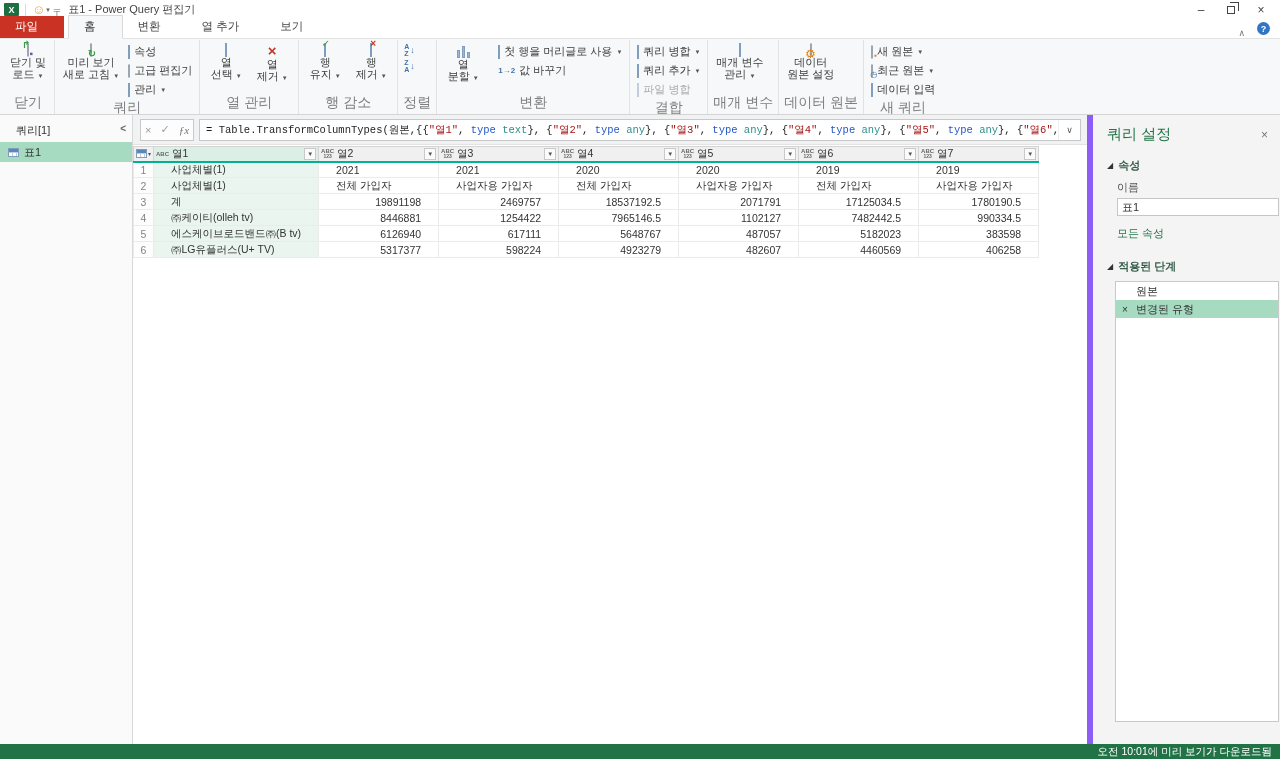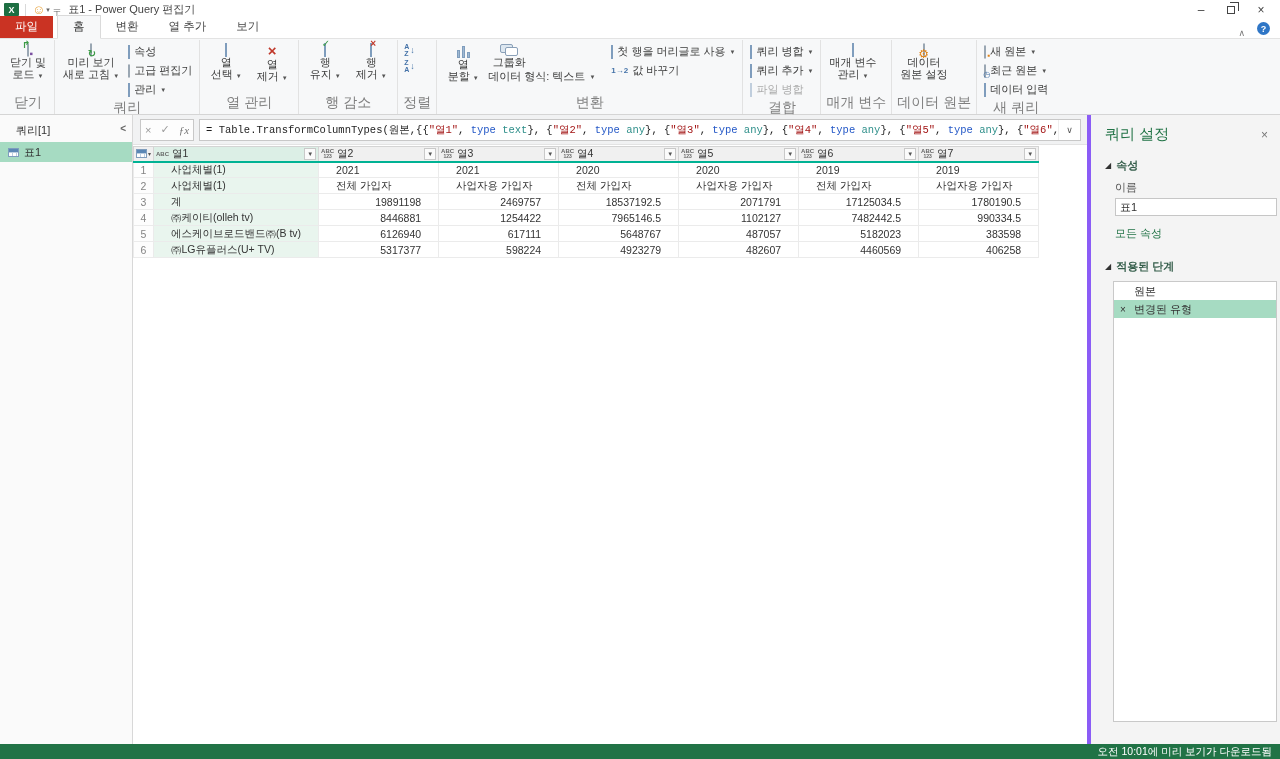--- a/index.html
+++ b/index.html
@@ -14,21 +14,21 @@
   .tb-caret { font-size:7px; color:#666; margin:0 4px 0 1px; }
   .tb-qat { font-size:9px; color:#666; margin-right:8px; }
   .tb-title { color:#444; font-size:11px; }
   .tb-spacer { flex:1; }
   .winbtn { width:30px; height:16px; display:flex; align-items:center; justify-content:center; color:#444; font-size:12px; }
   .restore-glyph { width:8px; height:8px; border:1px solid #444; position:relative; }
   .restore-glyph::before { content:""; position:absolute; left:2px; bottom:2px; width:8px; height:8px; border:1px solid #444; border-bottom:none; border-left:none; background:transparent; }
 
   
   .tabrow { height:21px; background:#fff; display:flex; align-items:flex-end; padding-left:0; flex:0 0 auto; border-bottom:1px solid #e3e3e3; }
-  .tab { padding:3px 15px 4px 15px; font-size:11.5px; color:#444; }
+  .tab { padding:3px 26px 4px 15px; font-size:11.5px; color:#444; }
   .tab.file { background:#ca3323; color:#fff; margin-right:4px; }
   .tab.active { background:#f7f8f9; border:1px solid #dadada; border-bottom:1px solid #f7f8f9; margin-bottom:-1px; color:#333; }
   .tab-spacer { flex:1; }
   .tab-chevron { color:#777; font-size:9px; padding:0 12px; }
   .help-circle { width:13px; height:13px; border-radius:50%; background:#2f76c6; color:#fff; font-size:9px; font-weight:bold; display:flex; align-items:center; justify-content:center; margin:0 10px 3px 0; }
 
   
   .ribbon { height:76px; background:#f7f8f9; display:flex; align-items:stretch; padding:1px 2px 0 2px; flex:0 0 auto; border-bottom:1px solid #d5d5d5; }
   .rgroup { display:flex; flex-direction:column; border-right:1px solid #e2e2e2; padding:2px 3px 0 3px; }
   .rgroup-body { flex:1; display:flex; align-items:flex-start; }
@@ -89,21 +89,21 @@
   .type-ic { color:#666; font-weight:bold; font-size:6px; line-height:6px; display:flex; flex-direction:column; align-items:center; }
   .type-ic .l2 { font-size:5px; line-height:5px; }
   .hname { flex:1; color:#333; font-size:10.5px; text-align:left; }
   .filterbtn { width:12px; height:12px; border:1px solid #c9c9c9; background:#fbfbfb; color:#555; font-size:6px; display:flex; align-items:center; justify-content:center; }
   .corner-ic { display:flex; align-items:center; gap:1px; justify-content:center; }
   .pq-table td { border:1px solid #ebebeb; height:16px; padding:0 17px; font-size:10.5px; color:#333; background:#fff; }
   .pq-table td.rownum { color:#848484; text-align:center; padding:0 1px; background:#fdfdfd; }
   .pq-table td.colsel { background:#e9f5ee; }
   .pq-table td.num { text-align:right; }
 
-  .settings-panel { width:193px; background:#f4f4f4; border-left:4px solid #8b5cf6; display:flex; flex-direction:column; padding:10px 12px 12px 14px; }
+  .settings-panel { width:193px; background:#f4f4f4; border-left:6px solid #8b5cf6; display:flex; flex-direction:column; padding:10px 12px 12px 14px; }
   .sp-titlerow { display:flex; align-items:center; margin-bottom:14px; }
   .sp-title { flex:1; font-size:15px; color:#217346; }
   .sp-close { color:#777; font-size:12px; }
   .sp-section { display:flex; align-items:center; gap:5px; font-weight:bold; color:#355e4b; margin-bottom:7px; }
   .sp-tri { font-size:8px; color:#333; }
   .sp-label { color:#555; margin:0 0 3px 10px; }
   .sp-input { margin-left:10px; width:162px; height:18px; border:1px solid #c6c6c6; background:#fff; font-size:11px; padding:0 4px; font-family:inherit; color:#333; }
   .sp-link { color:#217346; margin:10px 0 18px 10px; }
   .steps-box { margin-left:8px; width:164px; flex:1; background:#fff; border:1px solid #c9c9c9; margin-bottom:10px; overflow:hidden; }
   .step-row { height:18px; display:flex; align-items:center; padding:0 4px; gap:4px; }
@@ -241,30 +241,20 @@
     <div class="rgroup-body">
       <div class="bigbtn">
         <span class="split-icon">
             <i style="height:8px;"></i>
             <i style="height:12px;"></i>
             <i style="height:6px;"></i>
           </span>
         <span class="blabel">열</span>
         <span class="blabel"><span>분할</span> <span class="caret">▼</span></span>
       </div>
-      <div style="display:flex;flex-direction:column;align-items:flex-start;">
-        <div class="bigbtn" style="padding-bottom:0;">
-          <span class="group-shapes"></span>
-          <span class="blabel">그룹화</span>
-        </div>
-        <div class="smallbtn" style="padding-left:2px;">
-          <span>데이터 형식: 텍스트</span> 
-            <span class="caret">▼</span>
-        </div>
-      </div>
       <div class="smallcol" style="padding-left:8px;">
         <div class="smallbtn">
           <span class="icon-wrap"><span class="mini-table small"></span></span>
           <span>첫 행을 머리글로 사용</span> 
             <span class="caret">▼</span>
         </div>
         <div class="smallbtn">
           <span class="rep-icon">1→2</span>
           <span>값 바꾸기</span>
         </div>

